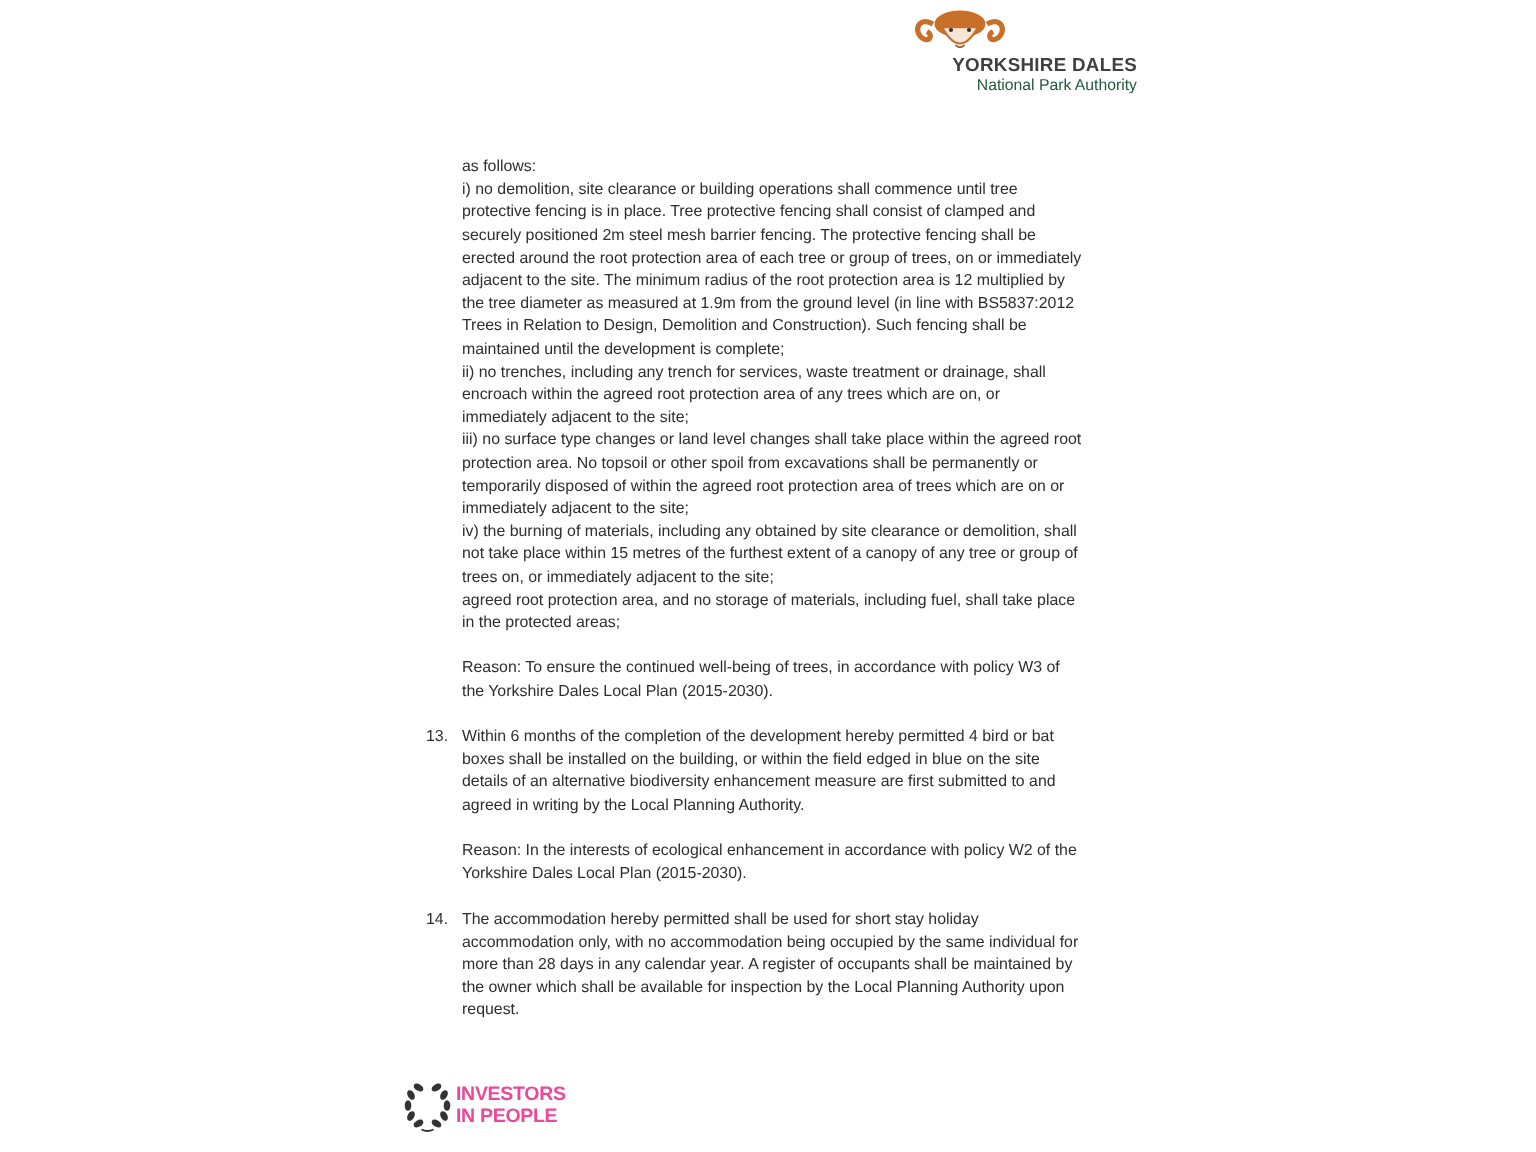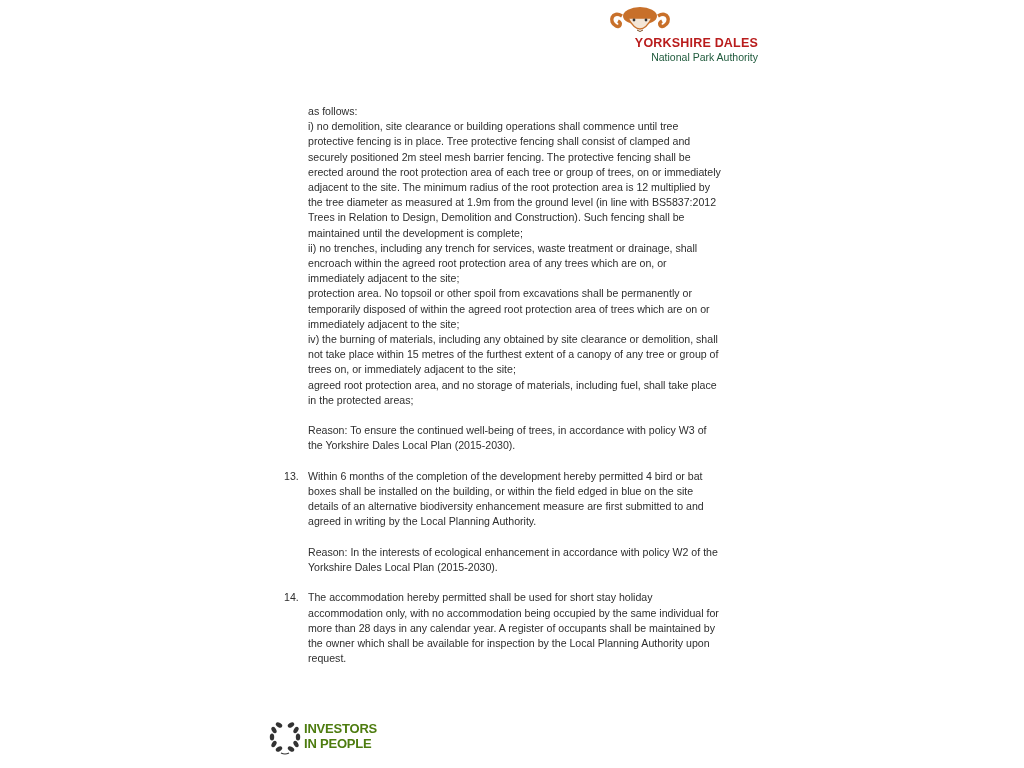--- a/index.html
+++ b/index.html
@@ -9,41 +9,41 @@
       font-family: "Liberation Sans", sans-serif;
       color: #2b2b2b;
       position: relative;
     }
     .ydnpa-logo {
       position: absolute; left: 608px; top: 4px; width: 160px; height: 60px;
     }
     .ydnpa-logo svg { position: absolute; left: 0; top: 0; }
     .ydnpa-title {
       position: absolute; left: 10px; top: 32px; width: 140px;
-      font-weight: bold; font-size: 12.5px; color: #b91c1c; letter-spacing: 0.2px;
+      font-weight: bold; font-size: 12.5px; color: #404040; letter-spacing: 0.2px;
       text-align: right; white-space: nowrap;
     }
     .ydnpa-sub {
       position: absolute; left: 10px; top: 47px; width: 140px;
       font-size: 10.5px; color: #1f5a3c; text-align: right; white-space: nowrap;
     }
     .doc {
       position: absolute; left: 308px; top: 60px; width: 470px;
       font-size: 10.6px; line-height: 15.2px; color: #2e2e2e; margin-top: 44px;
     }
     .line { white-space: nowrap; }
     .gap { height: 15.2px; }
     .numbered { position: relative; }
     .num { position: absolute; left: -24px; top: 0; }
     .iip-logo {
       position: absolute; left: 268px; top: 718px; width: 140px; height: 40px;
     }
     .iip-text {
       position: absolute; left: 36px; top: 3px;
-      font-size: 13px; font-weight: bold; color: #4d7c0f; line-height: 15px;
+      font-size: 13px; font-weight: bold; color: #ec4899; line-height: 15px;
       letter-spacing: -0.2px;
     }
   </style>
 </head>
 <body>
 
 <div class="ydnpa-logo">
   <svg width="64" height="34" viewBox="0 0 64 34">
 
     <path d="M14 12 C4 6, 0 18, 8 22 C12 24, 14 19, 10 17" fill="none" stroke="#c8702a" stroke-width="3.5"></path>
@@ -66,20 +66,21 @@
     <div class="line">protective fencing is in place. Tree protective fencing shall consist of clamped and</div>
     <div class="line">securely positioned 2m steel mesh barrier fencing. The protective fencing shall be</div>
     <div class="line">erected around the root protection area of each tree or group of trees, on or immediately</div>
     <div class="line">adjacent to the site. The minimum radius of the root protection area is 12 multiplied by</div>
     <div class="line">the tree diameter as measured at 1.9m from the ground level (in line with BS5837:2012</div>
     <div class="line">Trees in Relation to Design, Demolition and Construction). Such fencing shall be</div>
     <div class="line">maintained until the development is complete;</div>
     <div class="line">ii) no trenches, including any trench for services, waste treatment or drainage, shall</div>
     <div class="line">encroach within the agreed root protection area of any trees which are on, or</div>
     <div class="line">immediately adjacent to the site;</div>
+    <div class="line">iii) no surface type changes or land level changes shall take place within the agreed root</div>
     <div class="line">protection area. No topsoil or other spoil from excavations shall be permanently or</div>
     <div class="line">temporarily disposed of  within the agreed root protection area of trees which are on or</div>
     <div class="line">immediately adjacent to the site;</div>
     <div class="line">iv) the burning of materials, including any obtained by site clearance or demolition, shall</div>
     <div class="line">not take place within 15 metres of the furthest extent of a canopy of any tree or group of</div>
     <div class="line">trees on, or immediately adjacent to the site;</div>
     <div class="line">agreed root protection area, and no storage of materials, including fuel, shall take place</div>
     <div class="line">in the protected areas;</div>
   </div>
   <div class="gap"></div>

